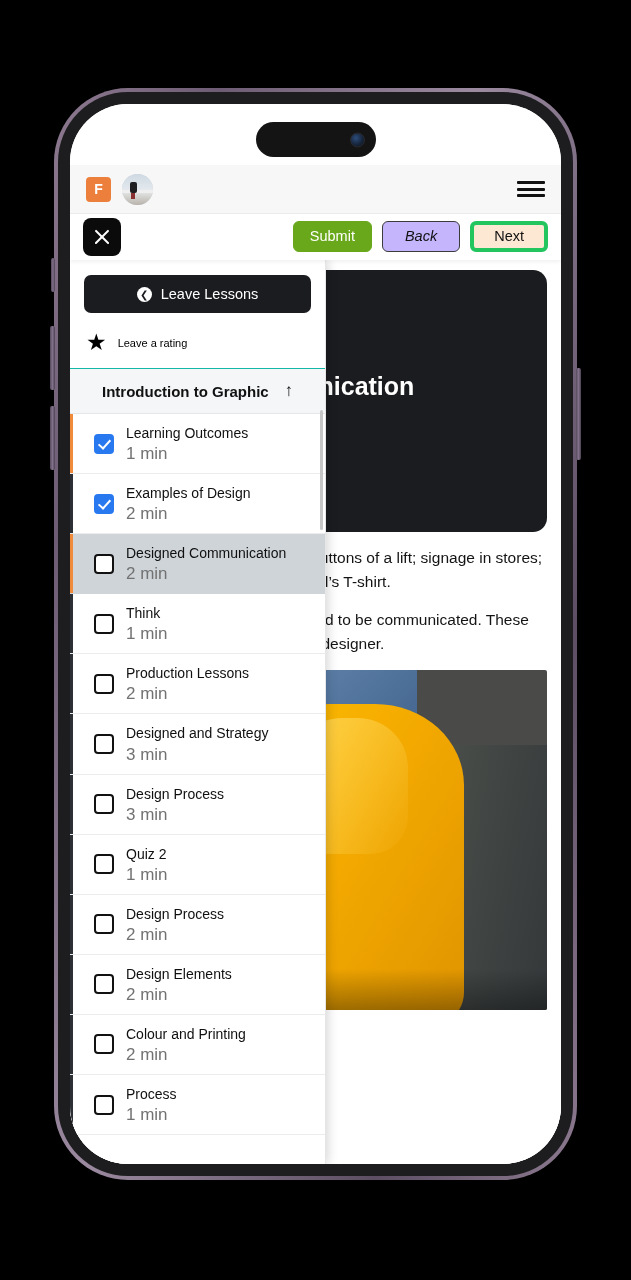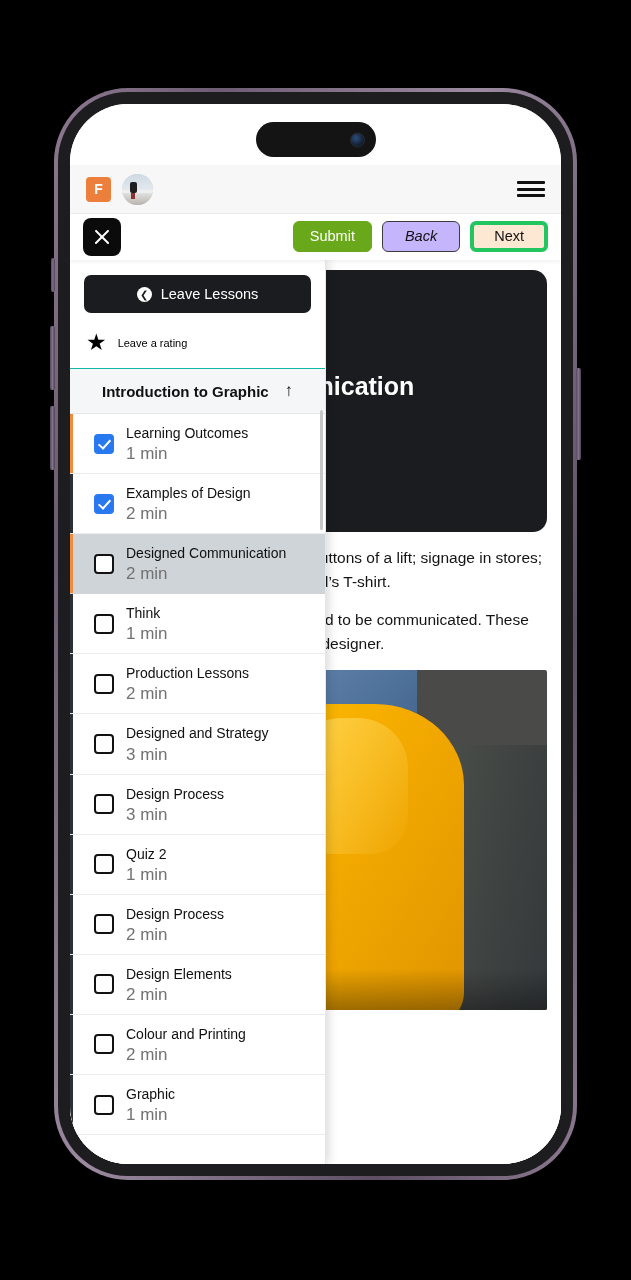--- a/index.html
+++ b/index.html
@@ -596,21 +596,21 @@
                 <div class="lesson-item">
                   <div class="lesson-check"></div>
                   <div class="lesson-text">
                     <div class="lesson-title">Colour and Printing</div>
                     <div class="lesson-duration">2 min</div>
                   </div>
                 </div>
                 <div class="lesson-item">
                   <div class="lesson-check"></div>
                   <div class="lesson-text">
-                    <div class="lesson-title">Graphic</div>
+                    <div class="lesson-title">Process</div>
                     <div class="lesson-duration">1 min</div>
                   </div>
                 </div>
               </div>
             <div id="drawer-scrollbar"></div>
           </div>
 
         </div>
       </div>
     </div>

